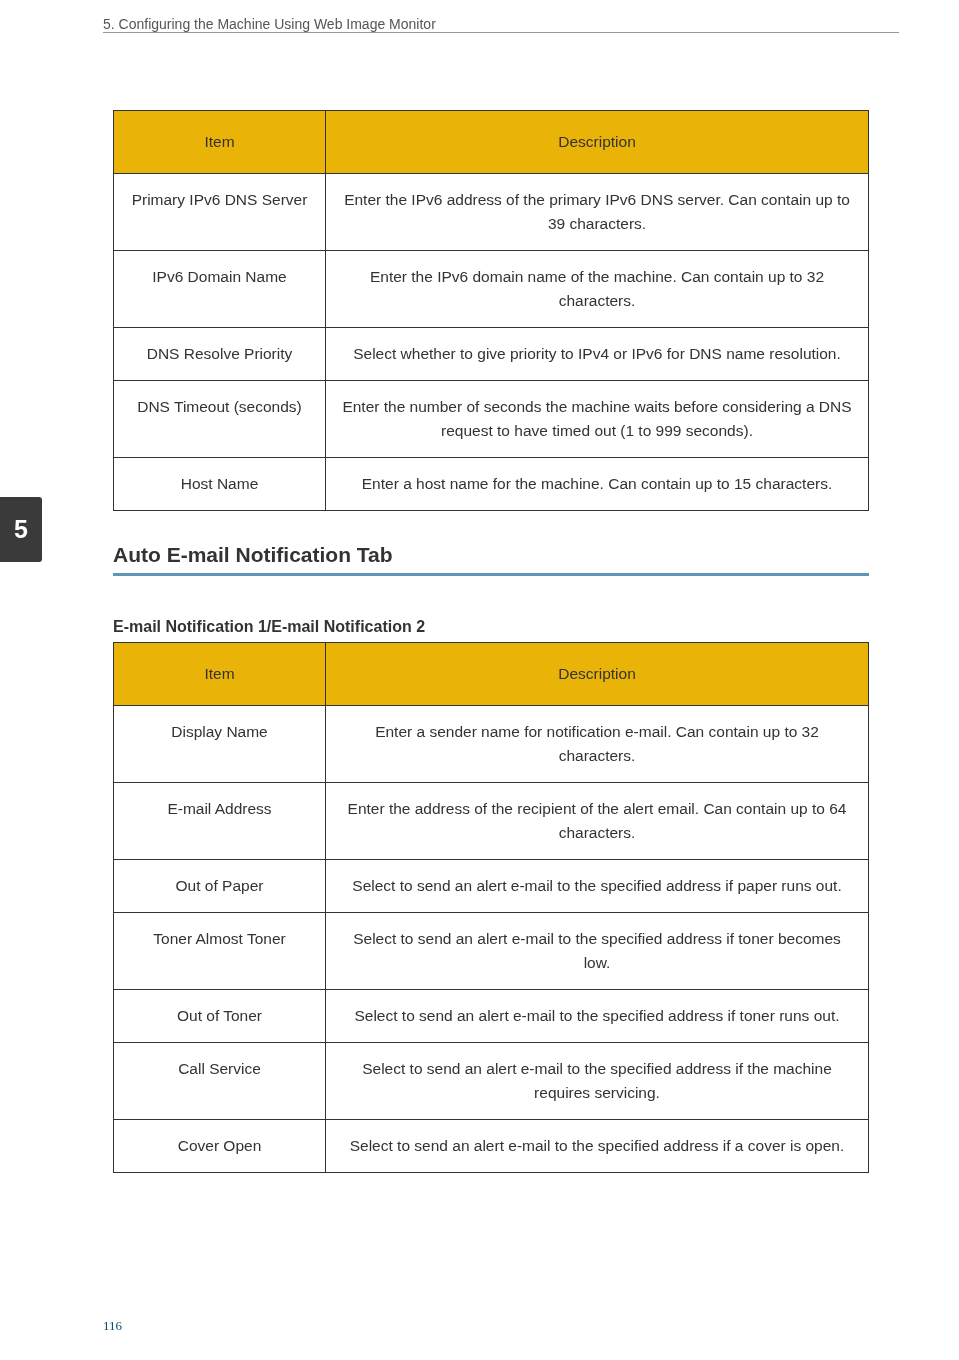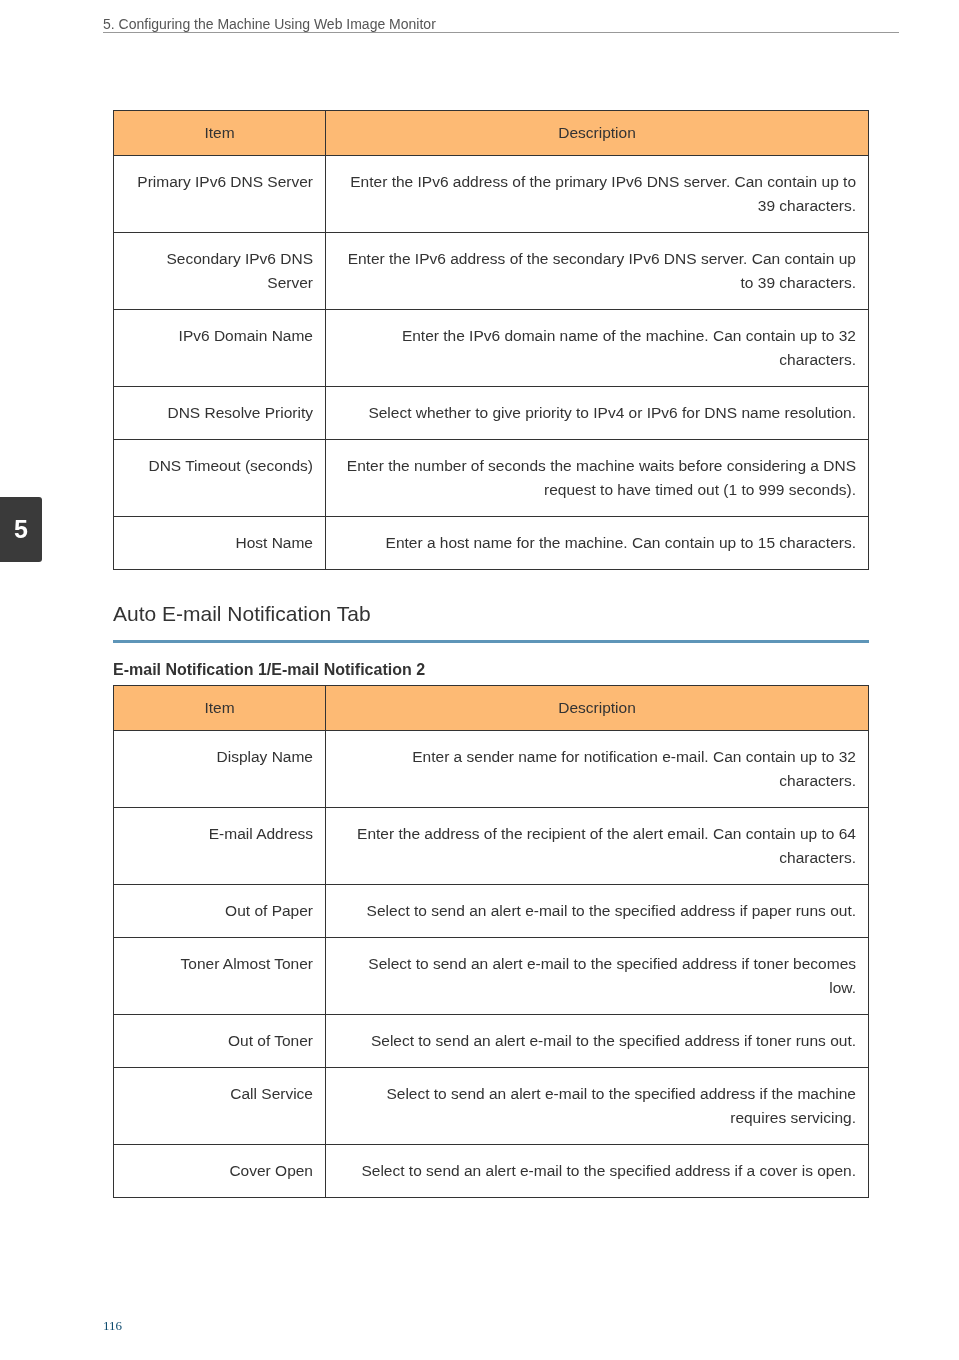--- a/index.html
+++ b/index.html
@@ -48,44 +48,44 @@
       width: 756px;
     }
     table {
       border-collapse: collapse;
       width: 100%;
       margin-bottom: 30px;
     }
     th, td {
       border: 1px solid #333;
       padding: 14px 12px;
-      text-align: right;
+      text-align: center;
       vertical-align: top;
       font-size: 15.5px;
       font-weight: 300;
       line-height: 1.55;
       color: #333;
     }
     th {
-      background: #fdba74;
+      background: #eab308;
       font-weight: 400;
       text-align: center;
-      padding: 10px 12px;
+      padding: 19px 12px;
     }
     th:first-child, td:first-child {
       width: 212px;
     }
     .section-heading {
       font-size: 21px;
-      font-weight: normal;
+      font-weight: bold;
       color: #333;
-      padding-bottom: 14px;
+      padding-bottom: 6px;
       border-bottom: 3px solid #5e95b8;
       margin-top: 32px;
-      margin-bottom: 18px;
+      margin-bottom: 42px;
     }
     .sub-heading {
       font-size: 16px;
       font-weight: bold;
       color: #333;
       margin-bottom: 6px;
     }
     .page-number {
       position: absolute;
       bottom: 26px;
@@ -112,24 +112,20 @@
     <thead>
       <tr>
         <th>Item</th>
         <th>Description</th>
       </tr>
     </thead>
     <tbody>
       <tr>
         <td>Primary IPv6 DNS Server</td>
         <td>Enter the IPv6 address of the primary IPv6 DNS server. Can contain up to 39 characters.</td>
-      </tr>
-      <tr>
-        <td>Secondary IPv6 DNS Server</td>
-        <td>Enter the IPv6 address of the secondary IPv6 DNS server. Can contain up to 39 characters.</td>
       </tr>
       <tr>
         <td>IPv6 Domain Name</td>
         <td>Enter the IPv6 domain name of the machine. Can contain up to 32 characters.</td>
       </tr>
       <tr>
         <td>DNS Resolve Priority</td>
         <td>Select whether to give priority to IPv4 or IPv6 for DNS name resolution.</td>
       </tr>
       <tr>

